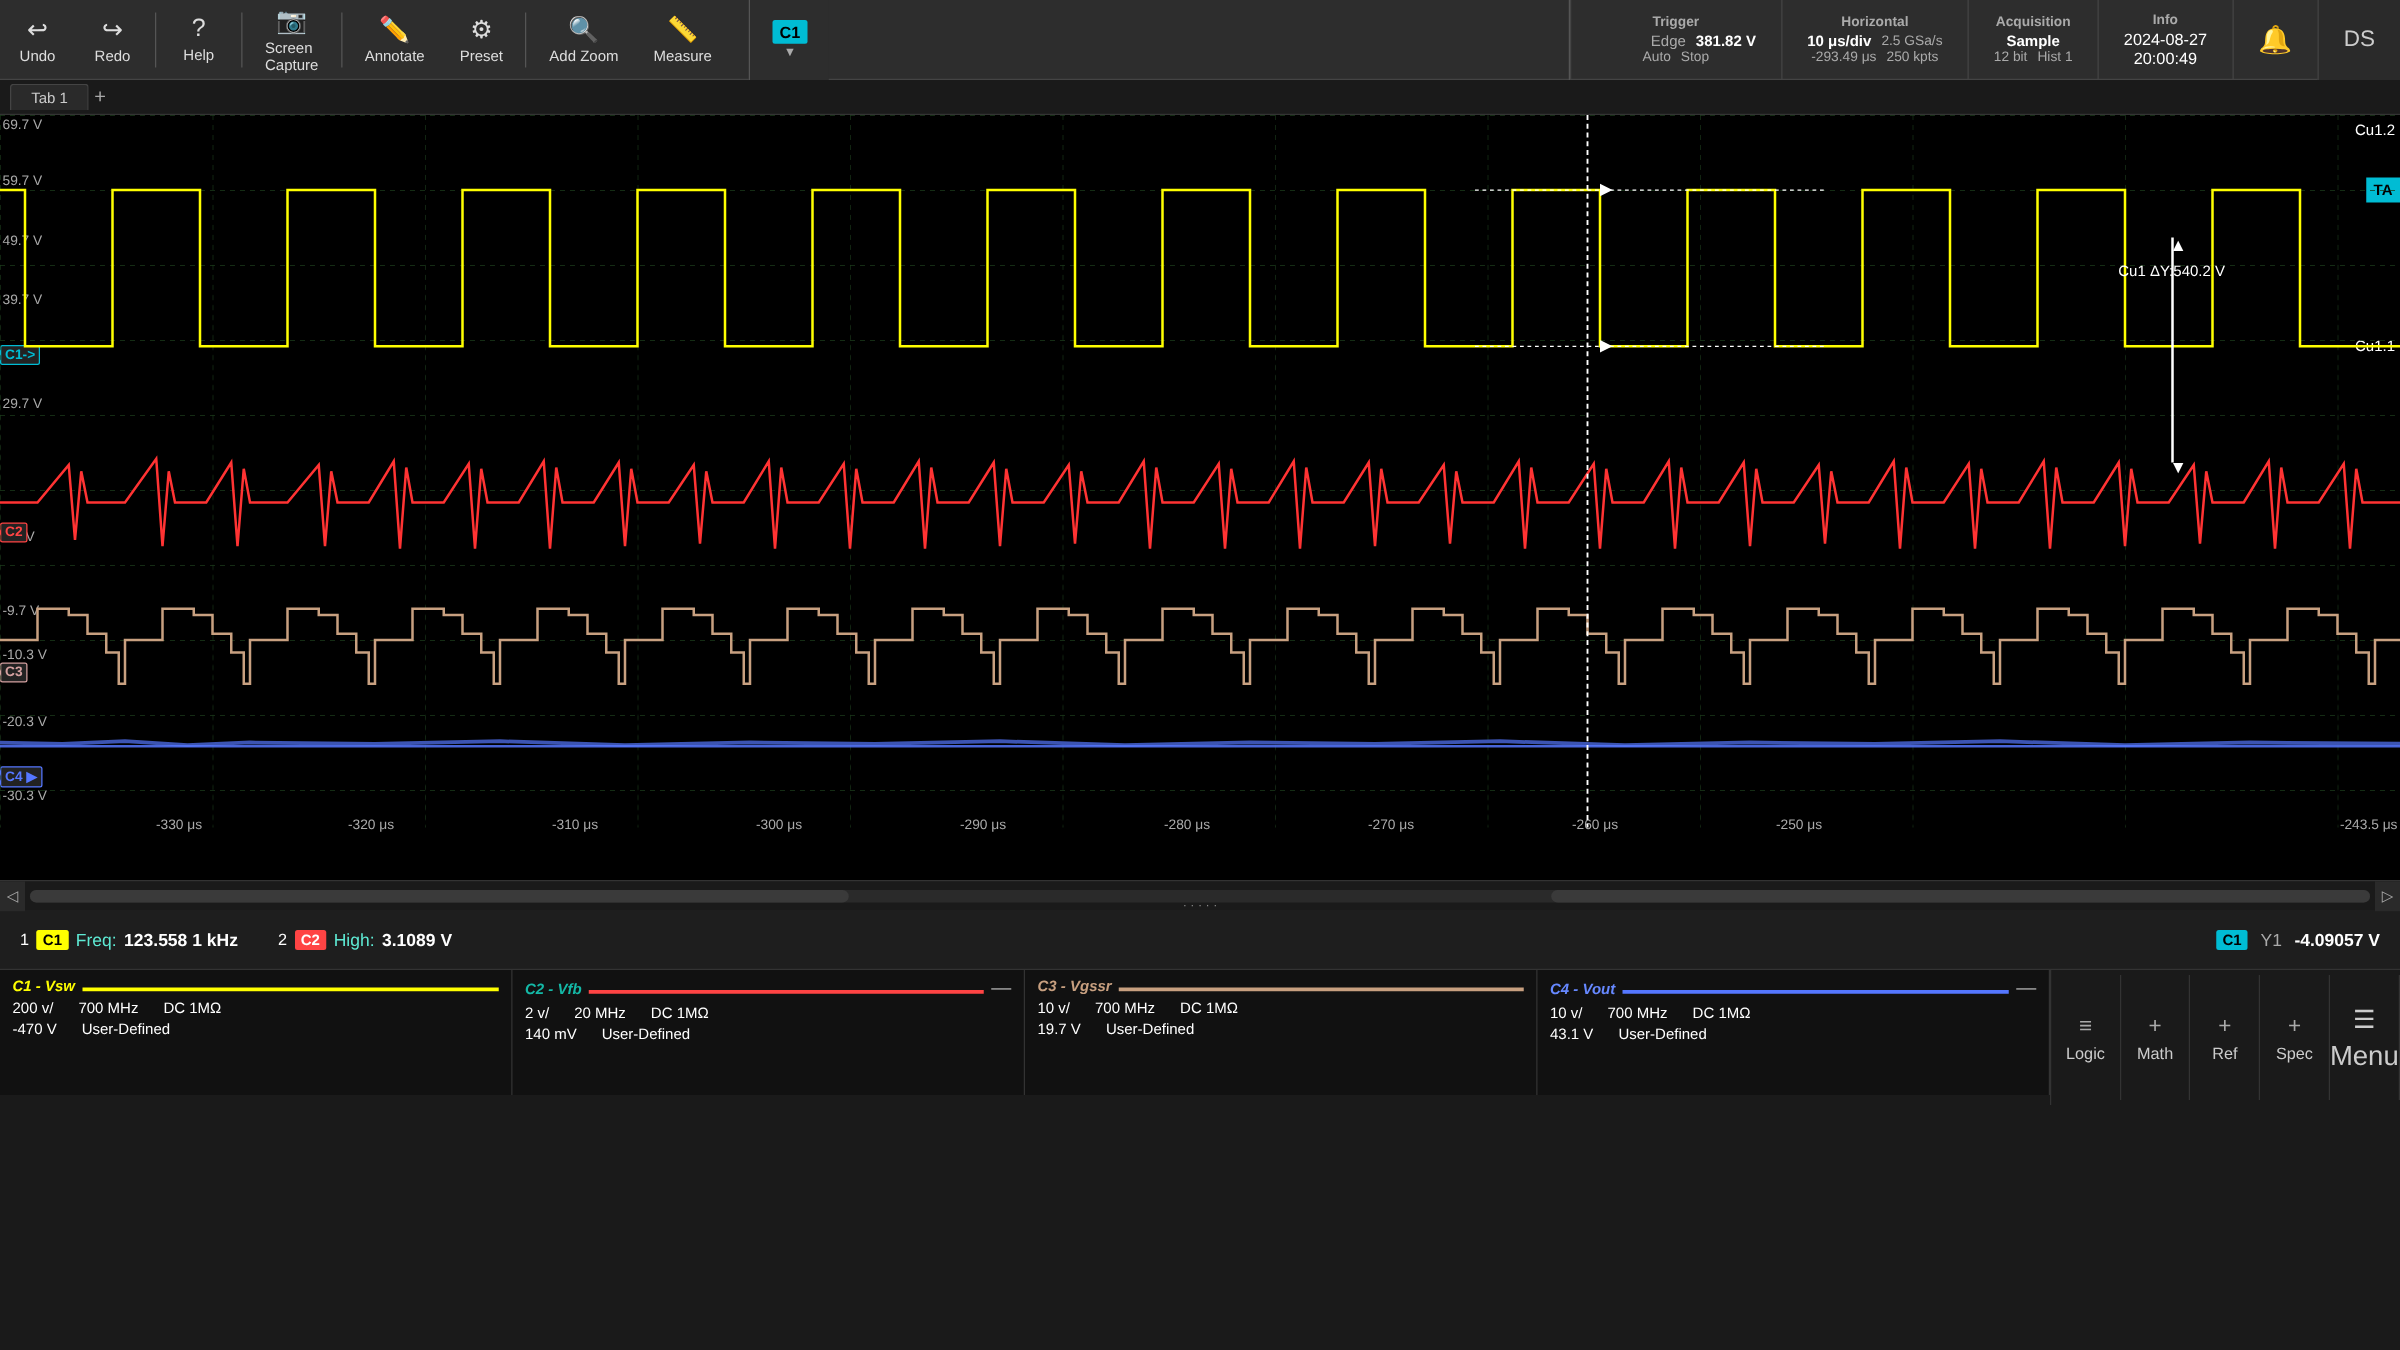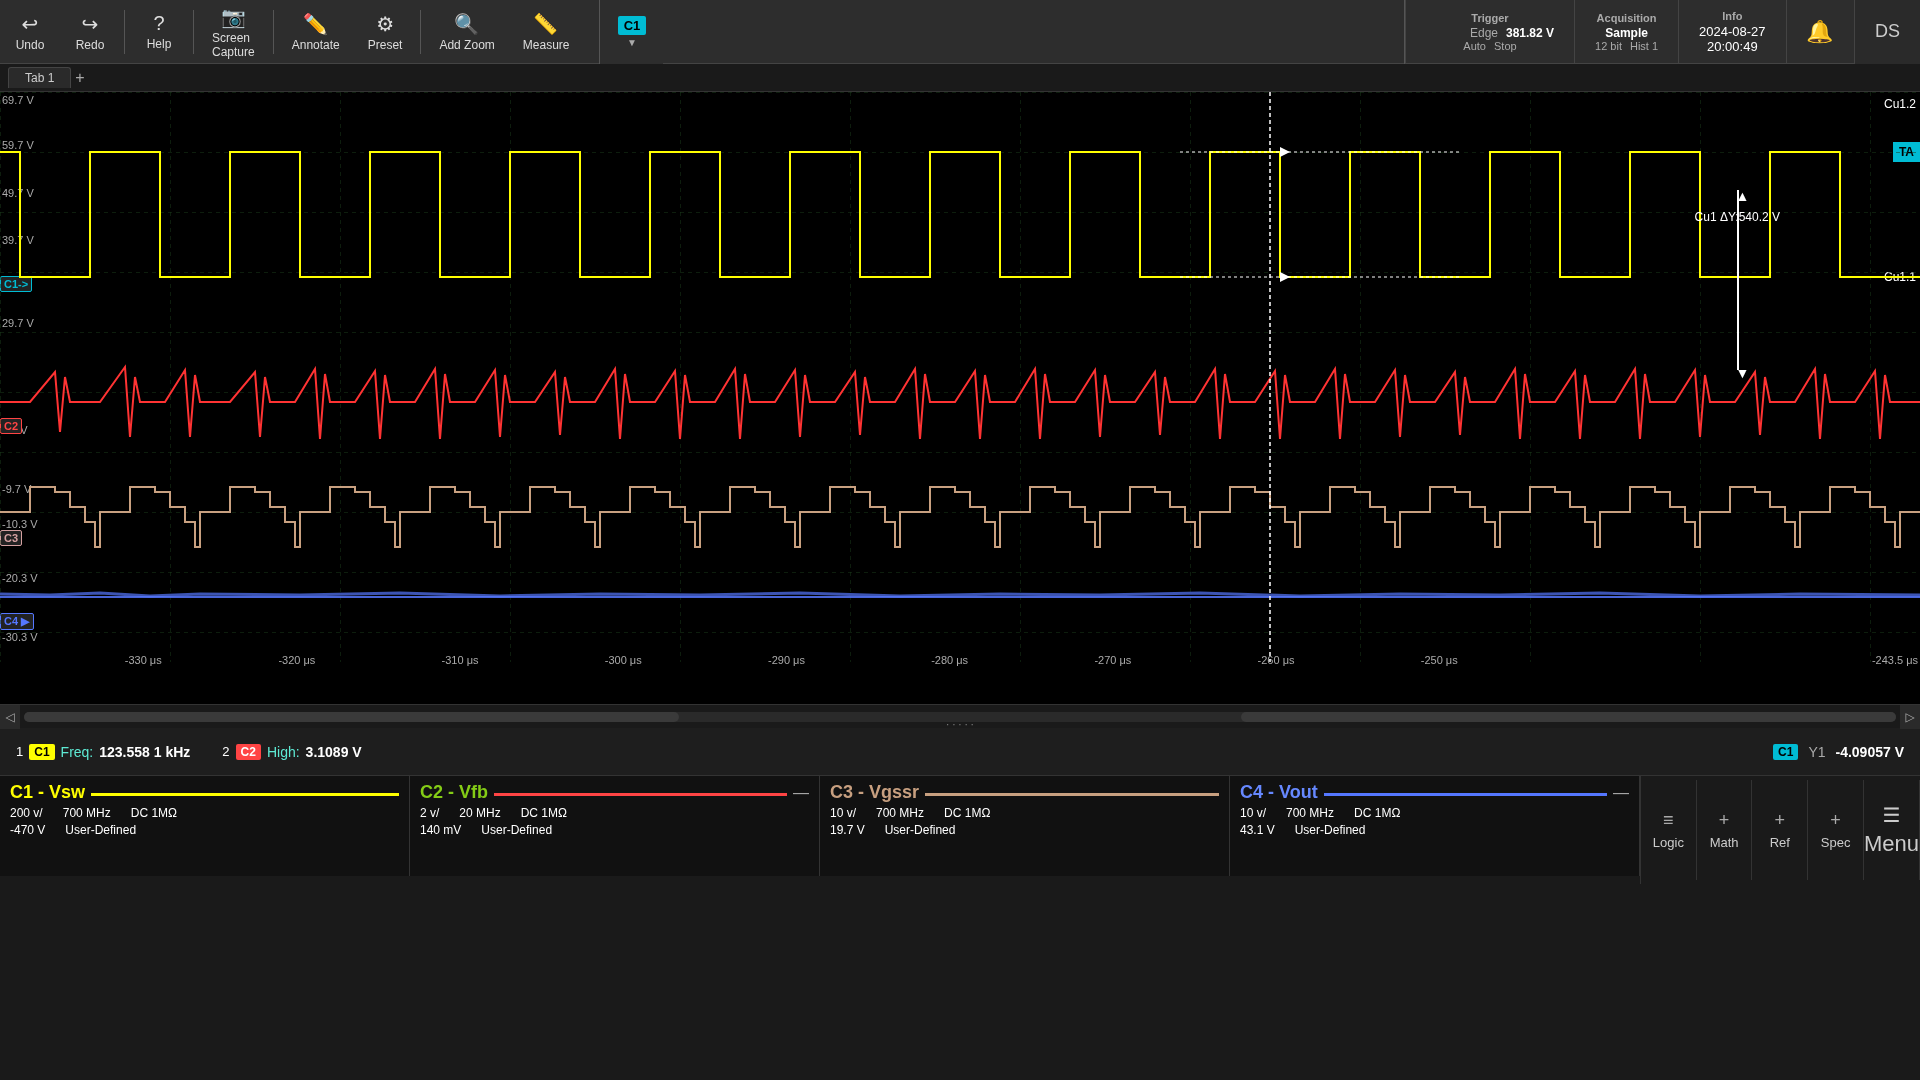--- a/index.html
+++ b/index.html
@@ -134,21 +134,21 @@
     }
     .ch-card {
       flex: 1; border-right: 1px solid #333; padding: 6px 10px; display: flex; flex-direction: column; gap: 3px;
     }
     .ch-card-header {
       display: flex; align-items: center; gap: 6px;
     }
     .ch-color-badge {
       height: 3px; flex: 1; margin-top: 4px;
     }
-    .ch-card-title { font-size: 18px; font-weight: bold; }
+    .ch-card-title { font-size: 12px; font-weight: bold; font-style: italic; }
     .ch-card-minus { color: #aaa; margin-left: auto; cursor: pointer; }
     .ch-card-row { display: flex; gap: 20px; font-size: 12px; color: #bbb; }
     .ch-card-row span { color: #fff; }
 
     
     #bottom-right-btns {
       width: 280px; background: #1a1a1a; display: flex; align-items: center;
       border-left: 1px solid #333;
     }
     .bottom-btn {
@@ -216,20 +216,31 @@
       <div class="top-panel-row">
         <span style="color:#aaa;font-size:12px;padding-left:44px;">Edge</span>
         <span class="trigger-val">381.82 V</span>
       </div>
       <div class="top-panel-row">
         <span style="color:#aaa;font-size:11px;">Auto</span>
         <span style="color:#aaa;font-size:11px;">Stop</span>
       </div>
     </div>
 
+    <div class="top-panel">
+      <div class="top-panel-title">Horizontal</div>
+      <div class="top-panel-row">
+        <span class="trigger-val">10 μs/div</span>
+        <span style="color:#aaa;font-size:11px;">2.5 GSa/s</span>
+      </div>
+      <div class="top-panel-row">
+        <span style="color:#aaa;font-size:11px;">-293.49 μs</span>
+        <span style="color:#aaa;font-size:11px;">250 kpts</span>
+      </div>
+    </div>
 
     <div class="top-panel">
       <div class="top-panel-title">Acquisition</div>
       <div class="top-panel-row">
         <span class="trigger-val">Sample</span>
       </div>
       <div class="top-panel-row">
         <span style="color:#aaa;font-size:11px;">12 bit</span>
         <span style="color:#aaa;font-size:11px;">Hist 1</span>
       </div>
@@ -380,21 +391,21 @@
         <span>DC 1MΩ</span>
       </div>
       <div class="ch-card-row">
         <span>-470 V</span>
         <span>User-Defined</span>
       </div>
     </div>
 
     <div class="ch-card">
       <div class="ch-card-header">
-        <span class="ch-card-title" style="color:#84cc16;">C2 - Vfb</span>
+        <span class="ch-card-title" style="color:#14b8a6;">C2 - Vfb</span>
         <div class="ch-color-badge" style="background:#ff4444;"></div>
         <span class="ch-card-minus">—</span>
       </div>
       <div class="ch-card-row">
         <span>2 v/</span>
         <span>20 MHz</span>
         <span>DC 1MΩ</span>
       </div>
       <div class="ch-card-row">
         <span>140 mV</span>

